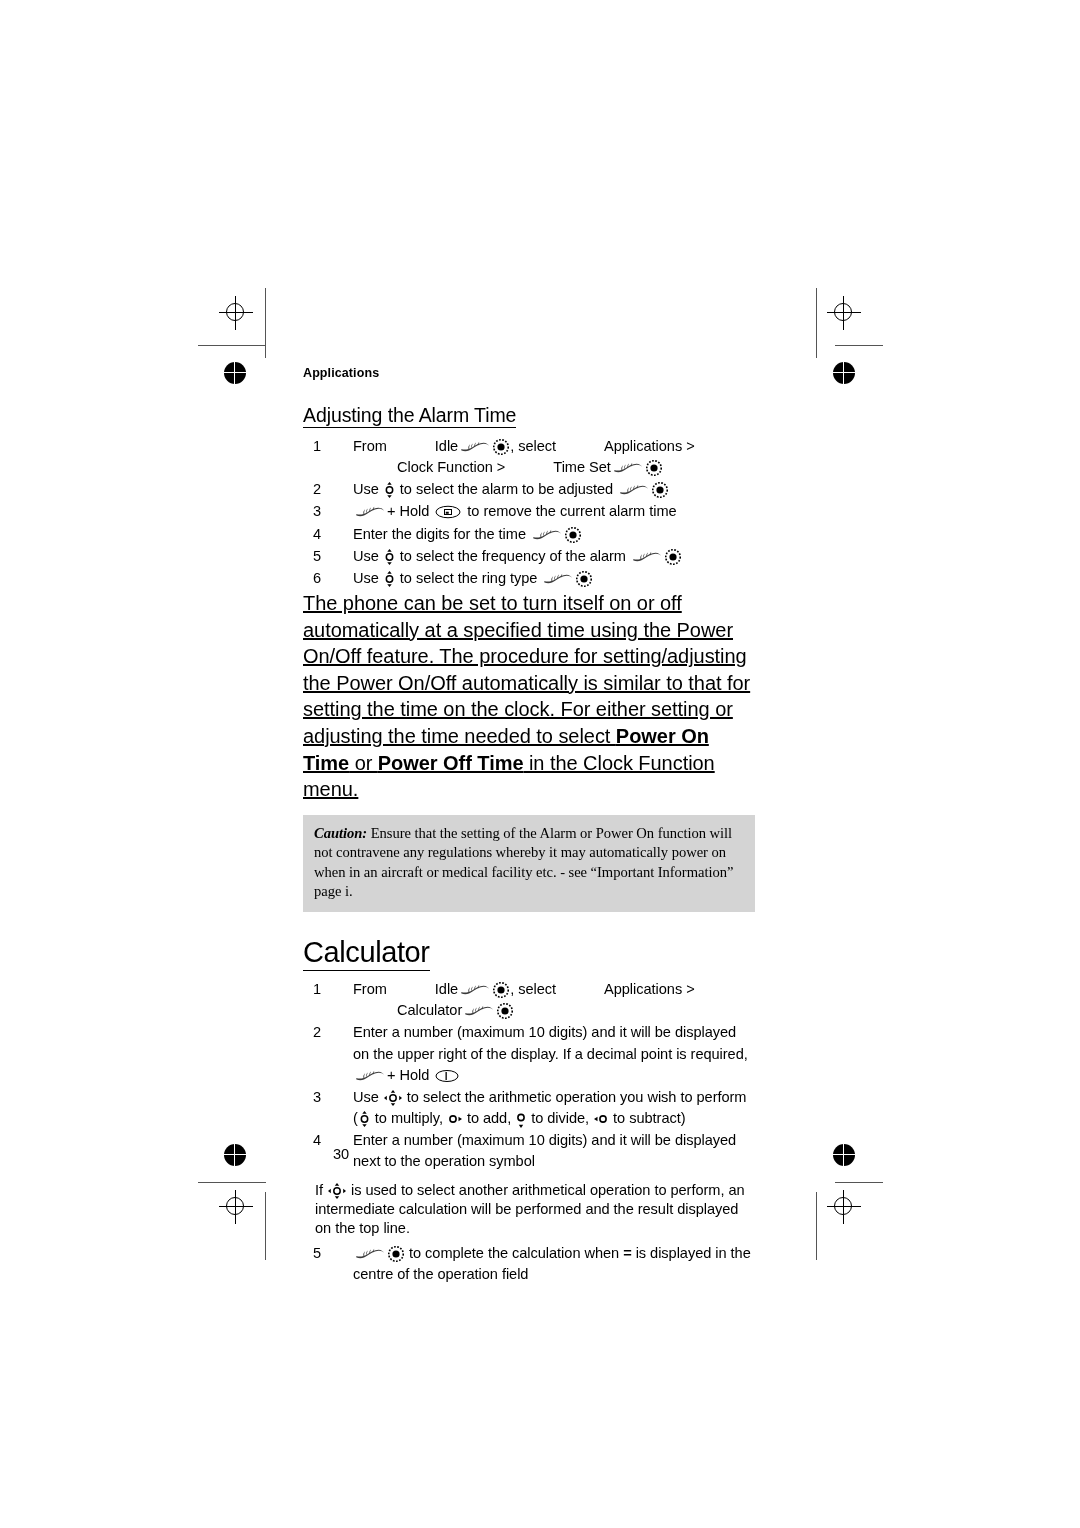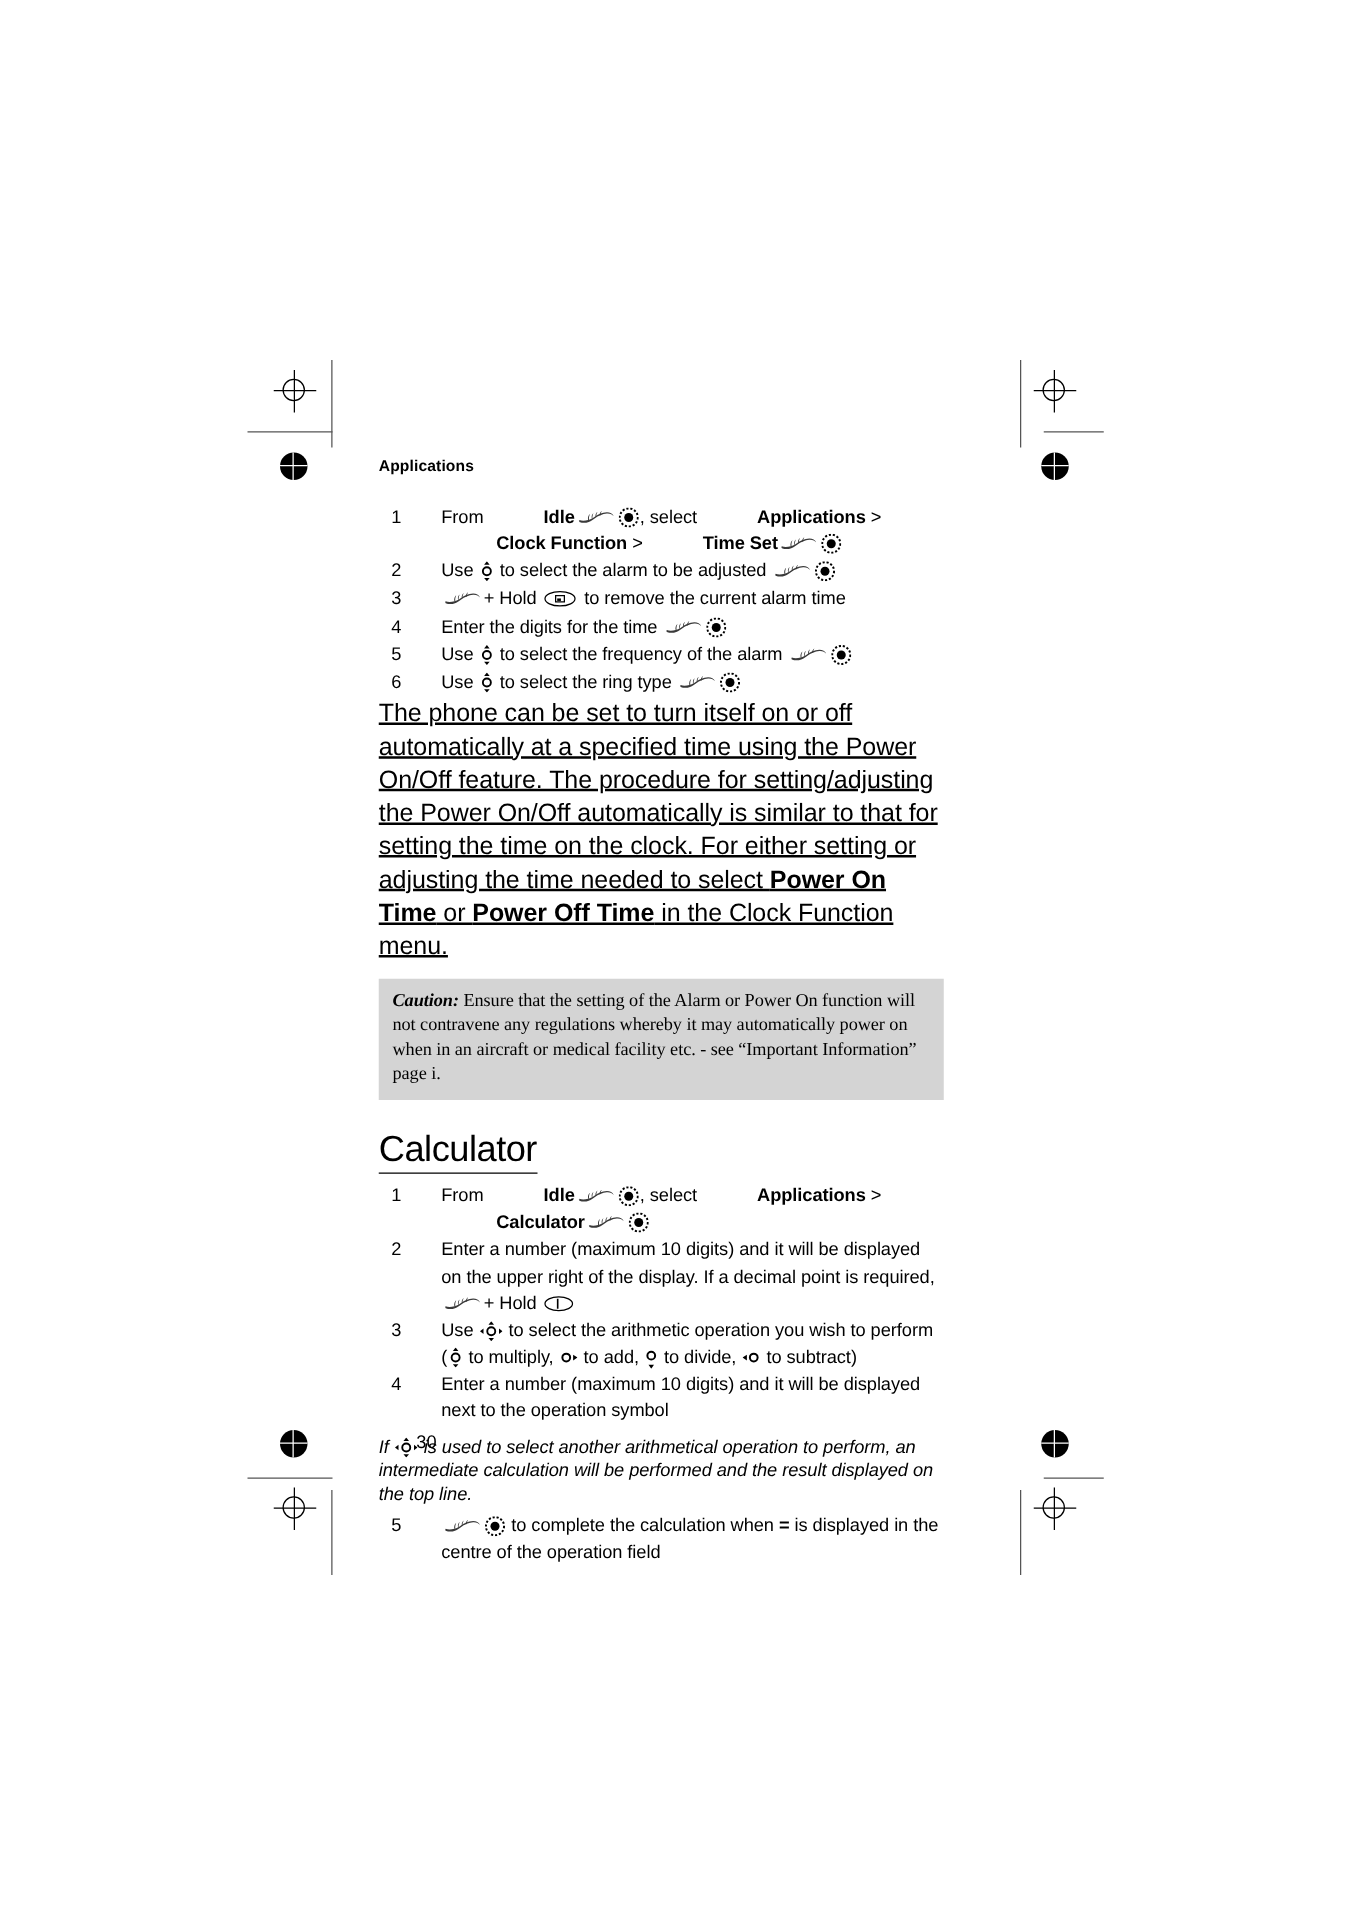--- a/index.html
+++ b/index.html
@@ -127,21 +127,21 @@
     margin-bottom: 1px;
   }
   .step .num {
     position: absolute;
     left: 10px;
     top: 0;
     width: 14px;
     text-align: left;
     font-size: 14.6px;
   }
-  .step b { font-weight: bold; padding-left: 44px; }
+  .step b { font-weight: normal; padding-left: 44px; }
 
   .caution {
     background: #d4d4d4;
     padding: 9px 11px 11px 11px;
     margin: 12px 0 0 0;
     box-sizing: border-box;
   }
   .caution p {
     font-size: 14.6px;
     line-height: 1.33;
@@ -150,23 +150,22 @@
     font-family: Liberation Serif, serif;
   }
   .caution .lead {
     font-weight: bold;
     font-style: italic;
   }
 
   .note {
     font-size: 14.6px;
     line-height: 1.33;
-    margin: 8px 0 4px 0;
+    margin: 8px 0 4px 12px;
     letter-spacing: -0.05px;
-    font-style: italic;
   }
 
   .folio {
     position: absolute;
     left: 301px;
     top: 1146px;
     font-size: 14.6px;
     margin-left: 32px;
   }
 
@@ -235,20 +234,23 @@
   <span class="ring"></span>
   <span class="h"></span>
   <span class="v"></span>
 </div>
 <div class="crop-line vert" style="left:816px; top:1192px; height:68px;"></div>
 
 <div class="page">
 
   <div class="running-head">Applications</div>
 
+  <div class="h-wrap">
+    <h2 class="section">Adjusting the Alarm Time</h2>
+  </div>
   <ol class="steps" id="alarm-steps">
       <li class="step"><span class="num">1</span><span>From <b>Idle</b><span class="icon ic-hand"><svg viewBox="0 0 60 28" xmlns="http://www.w3.org/2000/svg">
               <path d="M3 21 C8 23 13 23 18 21 C22 19.5 25 17 28 15 C33 11.5 40 8 47 7.5 C52 7.2 56 9 58 12 C56.5 8 52 5.5 47 5.5 C39 5.7 32 9.5 27 13 C24 15 21 17 17 18 C12 19.3 7 19.6 3 18 Z" fill="#3a3a3a"></path>
               <path d="M17 18 C16 14 17.5 10.5 20 8.5 C18.5 12 18 15 18.5 18 Z" fill="#3a3a3a"></path>
               <path d="M23 15.5 C22 12 23 9 25.5 7 C24 10.5 23.5 13 24 15.5 Z" fill="#3a3a3a"></path>
               <path d="M29 12.8 C28.2 9.5 29.5 6.5 32 4.8 C30.4 8 29.8 10.6 30.2 12.8 Z" fill="#3a3a3a"></path>
               <path d="M35.5 10.6 C35 7.6 36.5 4.8 39 3.4 C37.3 6.3 36.7 8.6 37 10.5 Z" fill="#3a3a3a"></path>
               <path d="M3 18 C2 19 2 20.5 3 21 Z" fill="#3a3a3a"></path>
             </svg></span><span class="icon ic-select"><svg viewBox="0 0 32 32" xmlns="http://www.w3.org/2000/svg">
               <circle cx="16" cy="16" r="14.5" fill="none" stroke="#000" stroke-width="3.2" stroke-dasharray="3.4 3.0"></circle>

